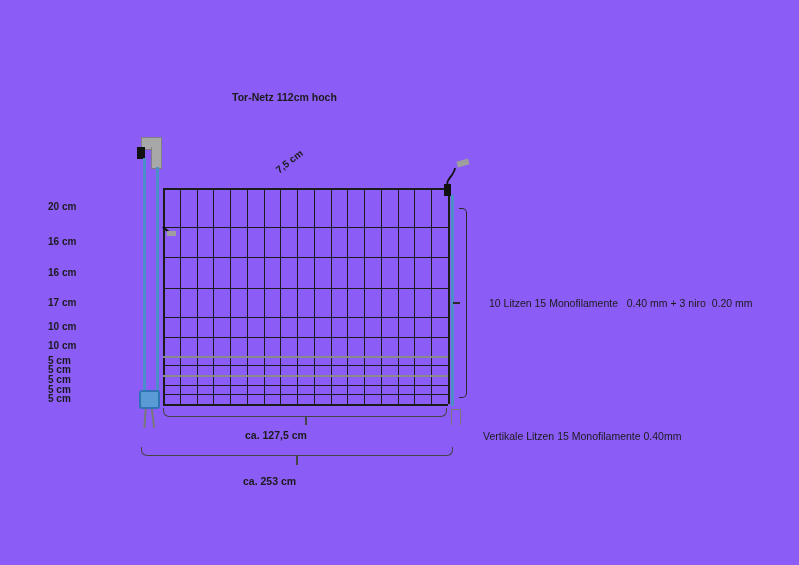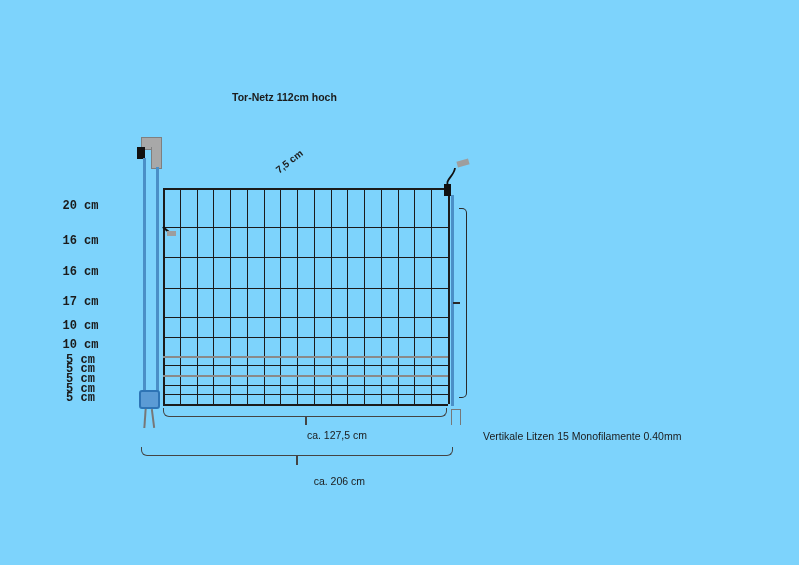--- a/index.html
+++ b/index.html
@@ -1,24 +1,24 @@
 <!DOCTYPE html>
 <html style="--wire-black: #1b1b1b; --post-blue: #4a8fc7; --foot-fill: #5b9bd5; --foot-border: #2e74b5; --clip-gray: #9e9e9e; --handle-gray: #a8a8a8;"><head>
 <meta charset="utf-8">
 <style>
   html,body{margin:0;padding:0;background:#ffffff;}
   #canvas{
-    position:relative;width:799px;height:565px;background:#7dd3fc;overflow:hidden;
+    position:relative;width:799px;height:565px;background:#8b5cf6;overflow:hidden;
     font-family:"Liberation Sans", sans-serif;color:#1b1b1b;
   }
   .abs{position:absolute;}
   .txt{position:absolute;font-size:10.5px;font-weight:500;white-space:pre;line-height:13px;color:#1b1b1b;}
   .title{font-weight:600;}
-  .dim-text{font-weight:400;text-align:right;width:122px;}
-  .row-label{position:absolute;width:65px;text-align:center;font-size:12px;font-weight:600;line-height:13px;font-family:Liberation Mono, monospace;}
+  .dim-text{font-weight:700;text-align:left;width:122px;}
+  .row-label{position:absolute;width:65px;text-align:left;font-size:10px;font-weight:600;line-height:13px;}
   .rot-label{font-size:10px;font-weight:600;transform:rotate(-38deg);transform-origin:left bottom;}
   
   .vline,.hline{position:absolute;background:var(--wire-black,#1b1b1b);}
   
   .tube{position:absolute;width:2.5px;background:var(--post-blue,#4a8fc7);}
   .handle{position:absolute;background:var(--handle-gray,#a8a8a8);border:1px solid #7f7f7f;}
   .black-clip{position:absolute;background:#111;}
   .foot{position:absolute;left:139px;top:390px;width:21px;height:19px;background:var(--foot-fill,#5b9bd5);
         border:2px solid var(--foot-border,#2e74b5);border-radius:3px;box-sizing:border-box;}
   .leg{position:absolute;width:1.5px;height:19px;background:#777;}
@@ -98,29 +98,30 @@
     <rect x="17" y="8" width="12" height="6" fill="#9e9e9e" transform="rotate(-15 23 11)"></rect>
   </svg>
   <div class="black-clip" style="left:444px;top:184px;width:7px;height:12px;"></div>
 
   <div class="blue-edge"></div>
   <div class="right-legs"></div>
 
   <div class="bracket"></div>
   <div class="bracket-tick"></div>
 
+  <div class="txt" style="left:489px;top:297px;">10 Litzen 15 Monofilamente   0.40 mm + 3 niro  0.20 mm</div>
   <div class="txt" style="left:483px;top:430px;text-align:right;">Vertikale Litzen 15 Monofilamente 0.40mm</div>
 
   <div class="brace" style="left:163px;top:408px;width:284px;"></div>
   <div class="brace-tick" style="left:305px;top:417px;height:8px;"></div>
   <div class="txt dim-text" style="left:245px;top:429px;">ca. 127,5 cm</div>
 
   <div class="brace" style="left:141px;top:447px;width:312px;"></div>
   <div class="brace-tick" style="left:296px;top:456px;height:9px;"></div>
-  <div class="txt dim-text" style="left:243px;top:475px;">ca. 206 cm</div>
+  <div class="txt dim-text" style="left:243px;top:475px;">ca. 253 cm</div>
 
 <div class="row-label" style="left: 48px; top: 200.286px;">20 cm</div>
     <div class="row-label" style="left: 48px; top: 235px;">16 cm</div>
     <div class="row-label" style="left: 48px; top: 265.857px;">16 cm</div>
     <div class="row-label" style="left: 48px; top: 295.75px;">17 cm</div>
     <div class="row-label" style="left: 48px; top: 319.857px;">10 cm</div>
     <div class="row-label" style="left: 48px; top: 339.143px;">10 cm</div>
     <div class="row-label" style="left: 48px; top: 353.607px;">5 cm</div>
     <div class="row-label" style="left: 48px; top: 363.25px;">5 cm</div>
     <div class="row-label" style="left: 48px; top: 372.893px;">5 cm</div>

